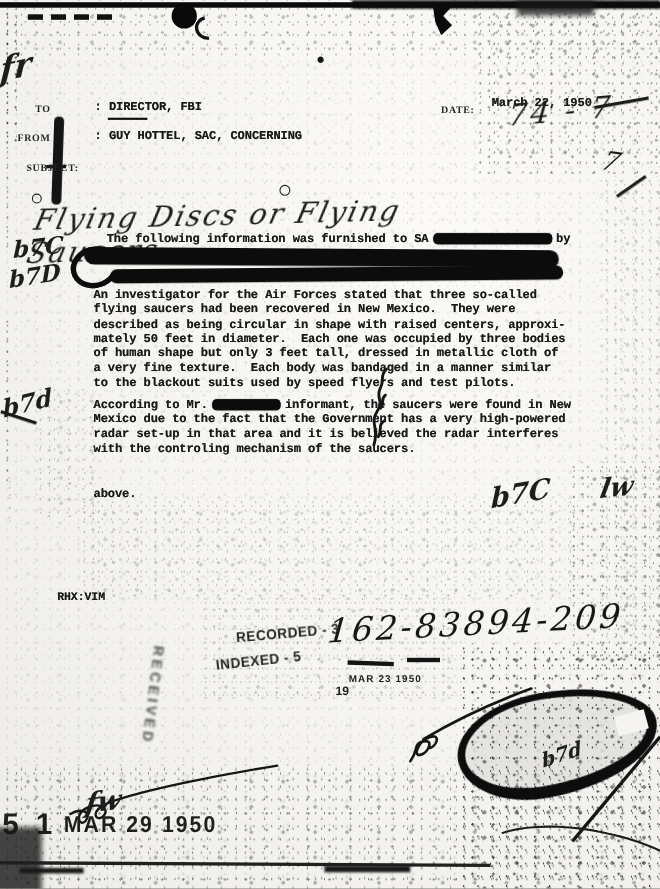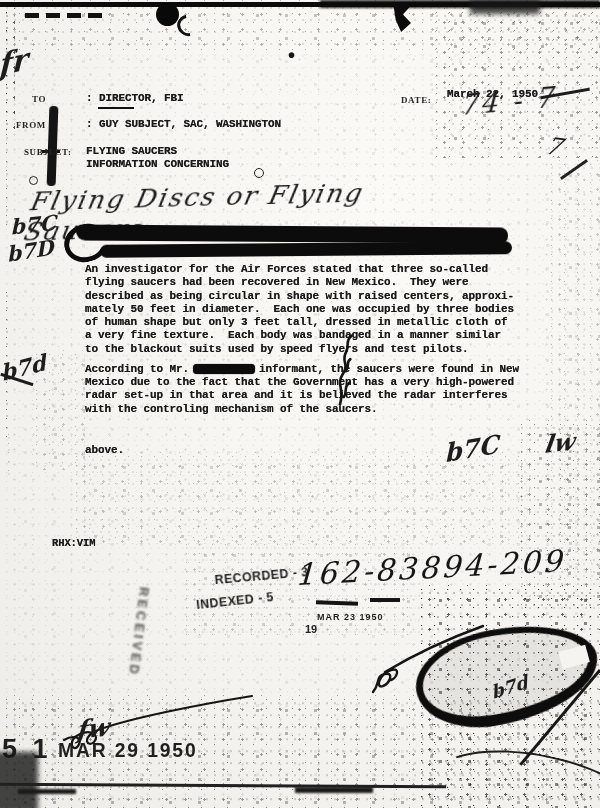--- a/index.html
+++ b/index.html
@@ -171,31 +171,30 @@
   <div class="abs lbl f-to-l">TO</div>
   <div class="abs tw f-to-v">: DIRECTOR, FBI</div>
   <div class="abs dir-underline"></div>
   <div class="abs lbl f-date-l">DATE:</div>
   <div class="abs tw f-date-v">March 22, 1950</div>
   <div class="abs hand date-scrawl">74 - 7</div>
   <div class="abs date-stroke"></div>
   <div class="abs hand scrawl7">7</div>
   <div class="abs scrawl7-dash"></div>
   <div class="abs lbl f-from-l">FROM</div>
-  <div class="abs tw f-from-v">: GUY SUBJECT, SAC, WASHINGTON</div>
+  <div class="abs tw f-from-v">: GUY HOTTEL, SAC, CONCERNING</div>
   <div class="abs from-smudge"></div>
   <div class="abs from-tick"></div>
   <div class="abs lbl f-subj-l">SUBJECT:</div>
-  <div class="abs tw f-subj-v">FLYING SAUCERS
-INFORMATION CONCERNING</div>
 
   <div class="abs o1"></div>
   <div class="abs o2"></div>
   <div class="abs hand subj-script">Flying Discs or Flying Saucers</div>
 
+  <div class="abs tw intro"><span>The following information was furnished to SA</span><span class="rbar rbar-intro"></span><span>by</span></div>
 
   <div class="abs bar red1"></div>
   <div class="abs bar red2"></div>
   <div class="abs red-hook"></div>
   <div class="abs hand b7c1">b7C</div>
   <div class="abs hand b7d1">b7D</div>
 
   <div class="abs tw para1">An investigator for the Air Forces stated that three so-called
 flying saucers had been recovered in New Mexico.  They were
 described as being circular in shape with raised centers, approxi-

